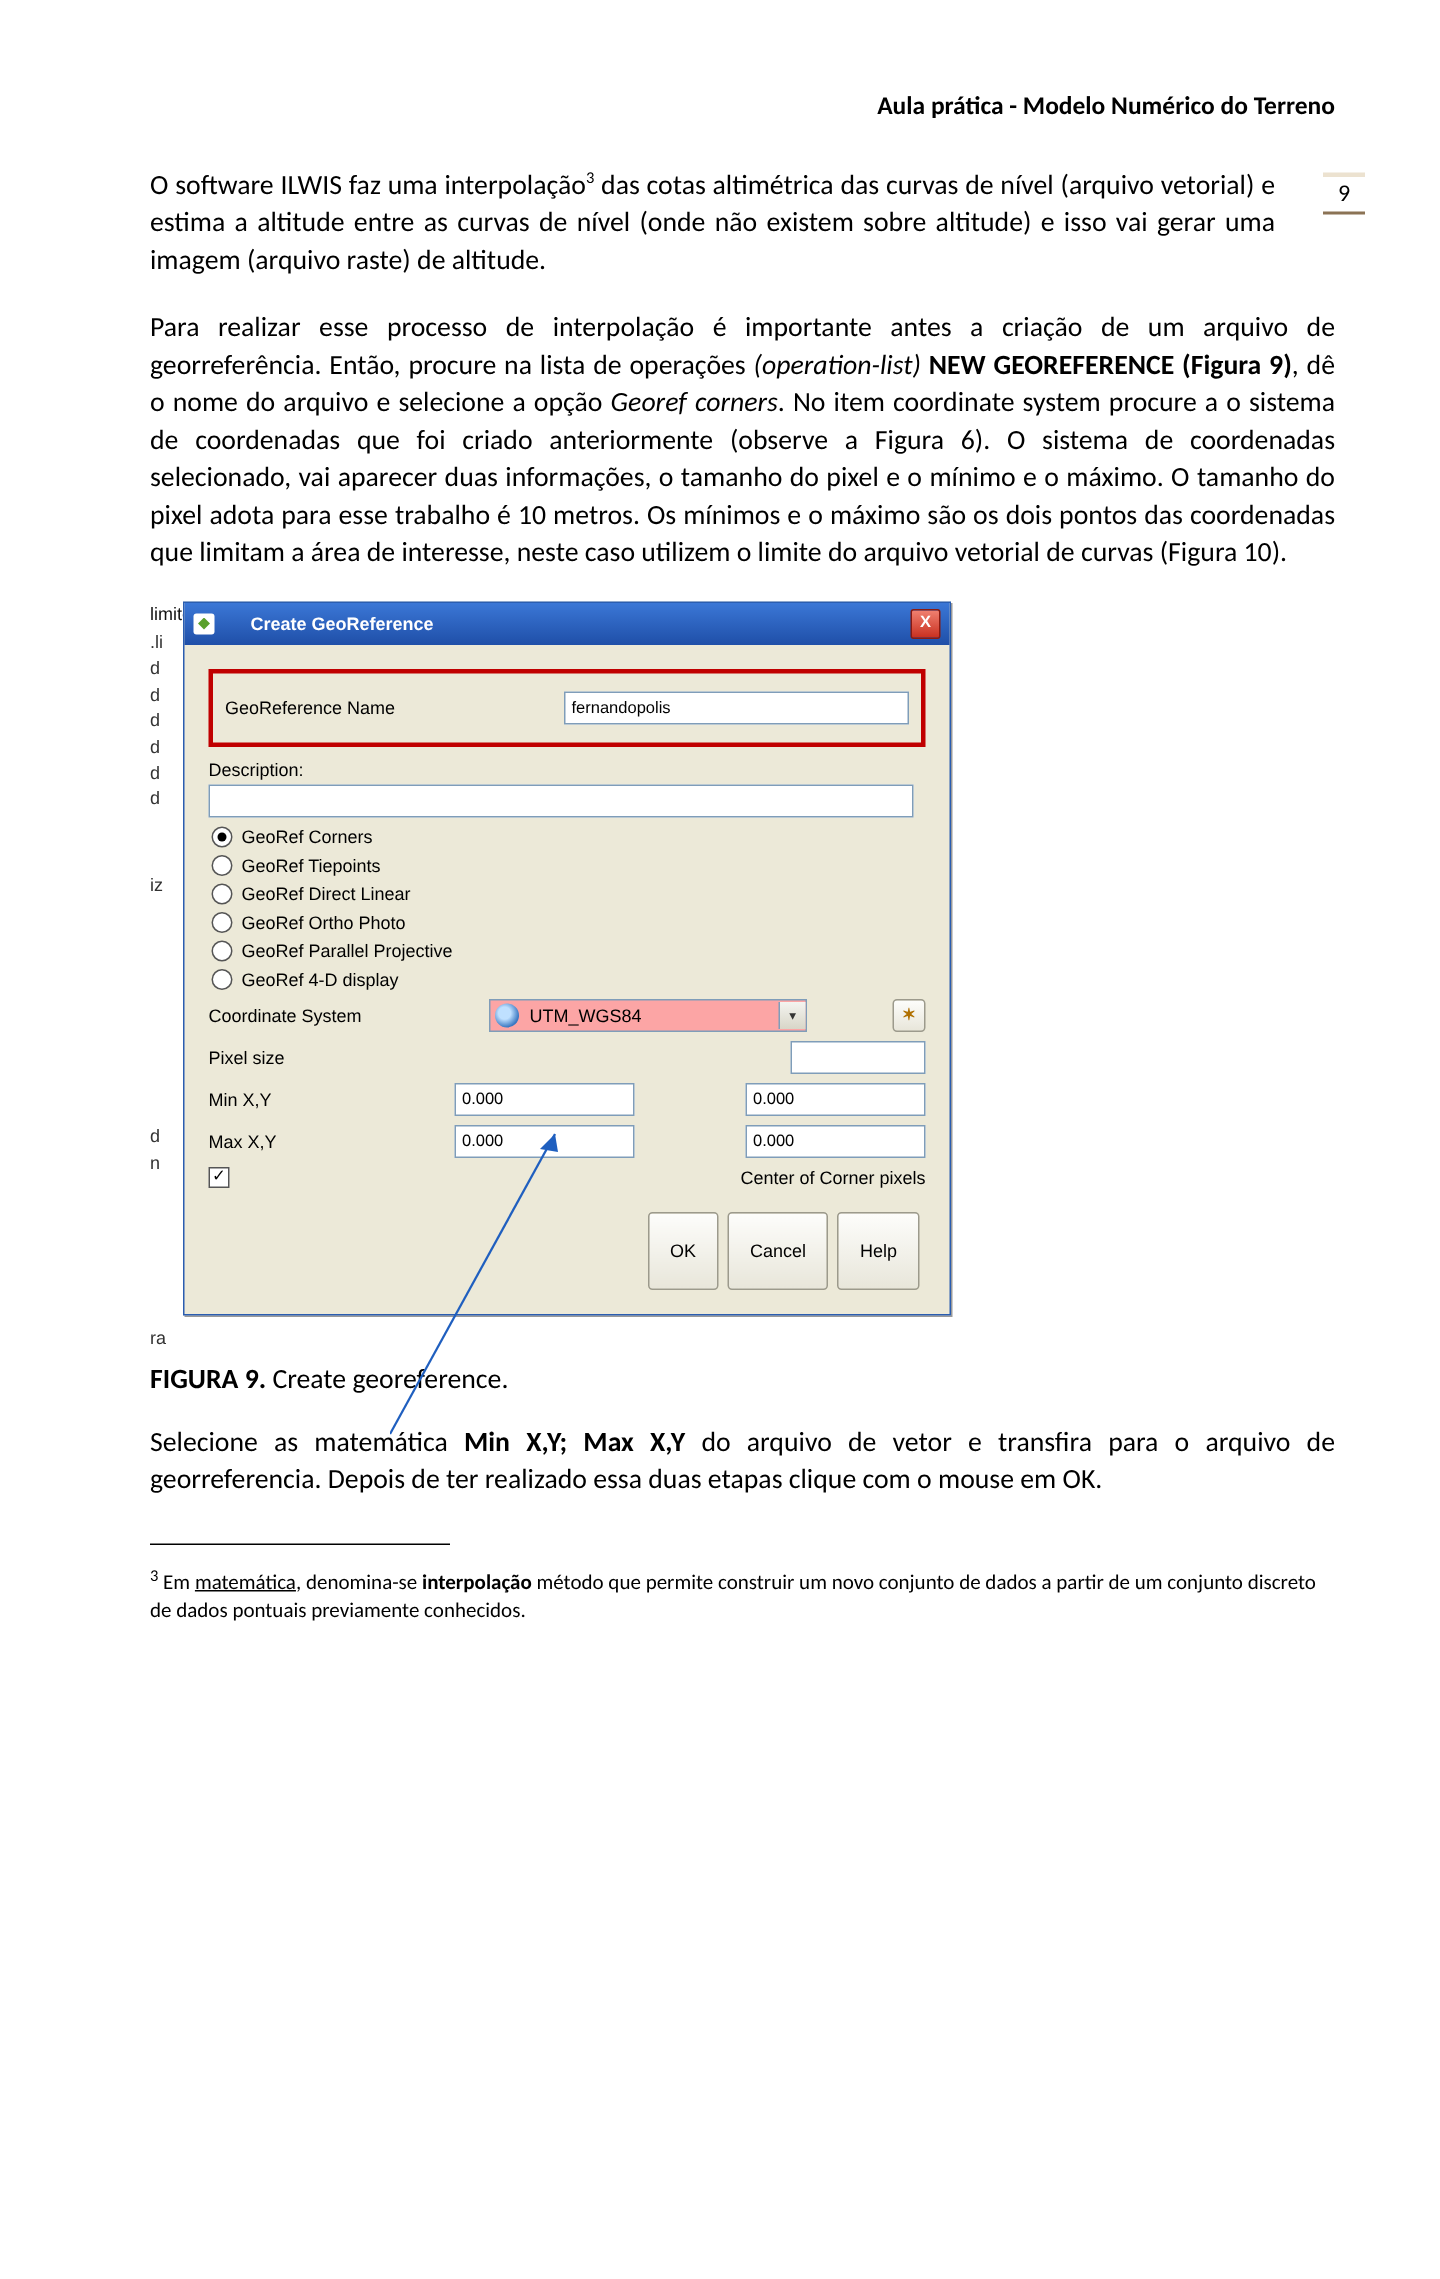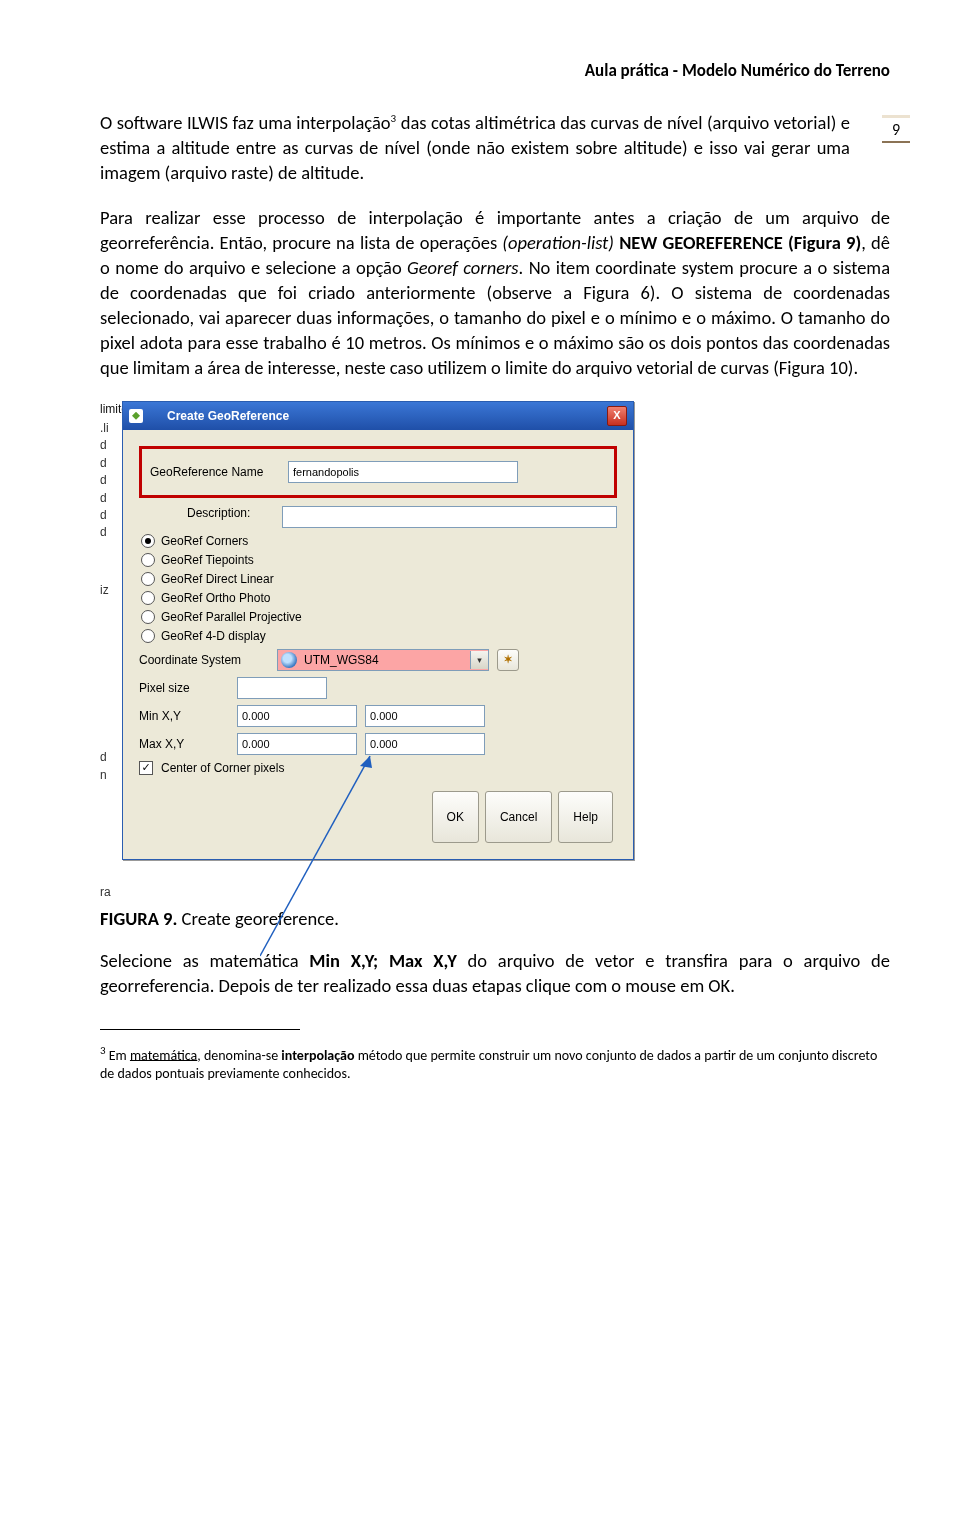--- a/index.html
+++ b/index.html
@@ -108,20 +108,21 @@
     text-align:center;
   }
   .win-body {
     padding: 14px 16px 12px 16px;
   }
   .form-row {
     display:flex;
     align-items:center;
     margin: 6px 0;
     gap: 8px;
+    justify-content: space-between;
   }
   .form-row label { width: 130px; }
   .txt {
     background:#fff;
     border:1px solid #7f9db9;
     height:18px;
     padding:1px 4px;
     font-family: Tahoma, sans-serif;
     font-size:11px;
   }
@@ -261,21 +262,21 @@
           <span class="spacer"></span>
           <span class="closebtn">X</span>
         </div>
         <div class="win-body">
           <div class="hl-red">
             <div class="form-row">
               <label>GeoReference Name</label>
               <input class="txt" style="width: 220px;" value="fernandopolis">
             </div>
           </div>
-          <div class="form-row" style="flex-direction:row;align-items:flex-start;gap:3px;margin-left:48px;">
+          <div class="form-row" style="flex-direction:column;align-items:flex-start;gap:3px;">
             <label>Description:</label>
             <input class="txt" style="width: 460px;" value="">
           </div>
 
           <div class="radio-row">
             <span class="radio sel"></span>
             <span>GeoRef Corners</span>
           </div>
           <div class="radio-row">
             <span class="radio"></span>

